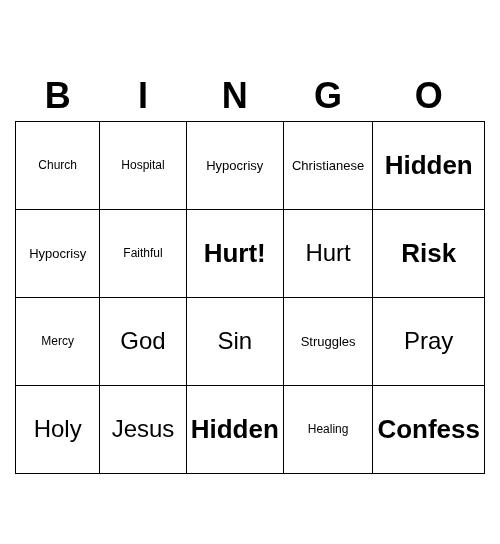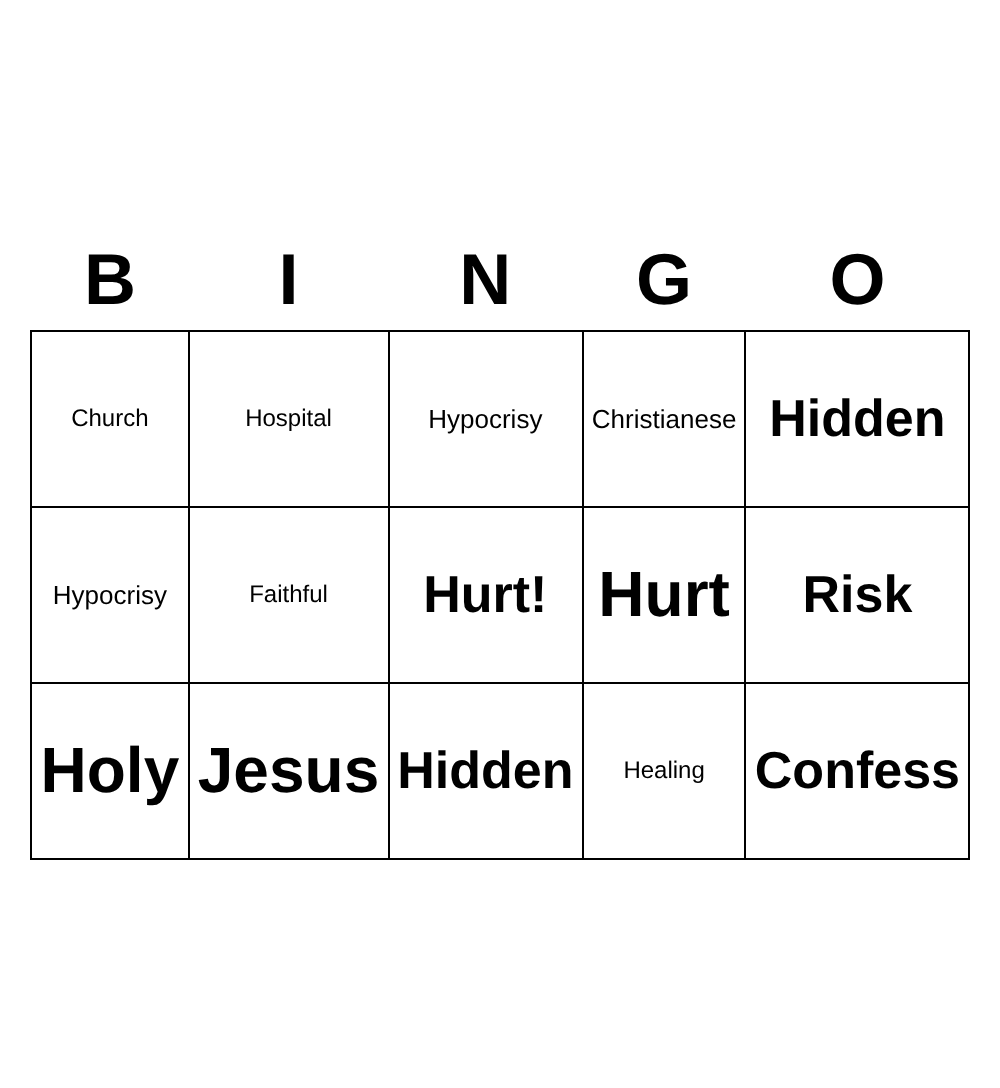--- a/index.html
+++ b/index.html
@@ -50,22 +50,22 @@
     .cell-medium {
       font-size: 12px;
     }
 
     .cell-large {
       font-size: 26px;
       font-weight: bold;
     }
 
     .cell-xlarge {
-      font-size: 32px;
-      font-weight: bold;
+      font-size: 24px;
+      font-weight: normal;
     }
   </style>
 </head>
 <body>
 
 <table class="bingo-card">
   <thead>
     <tr class="header-row">
     <th>B</th>
         <th>I</th>
@@ -83,20 +83,27 @@
         <td class="cell-large">Hidden</td>
       </tr>
       <tr>
         <td class="cell-small">Hypocrisy</td>
         <td class="cell-medium">Faithful</td>
         <td class="cell-large">Hurt!</td>
         <td class="cell-xlarge">Hurt</td>
         <td class="cell-large">Risk</td>
       </tr>
       <tr>
+        <td class="cell-medium">Mercy</td>
+        <td class="cell-xlarge">God</td>
+        <td class="cell-xlarge">Sin</td>
+        <td class="cell-small">Struggles</td>
+        <td class="cell-xlarge">Pray</td>
+      </tr>
+      <tr>
         <td class="cell-xlarge">Holy</td>
         <td class="cell-xlarge">Jesus</td>
         <td class="cell-large">Hidden</td>
         <td class="cell-medium">Healing</td>
         <td class="cell-large">Confess</td>
       </tr>
     </tbody>
 </table>
 
 </body></html>

